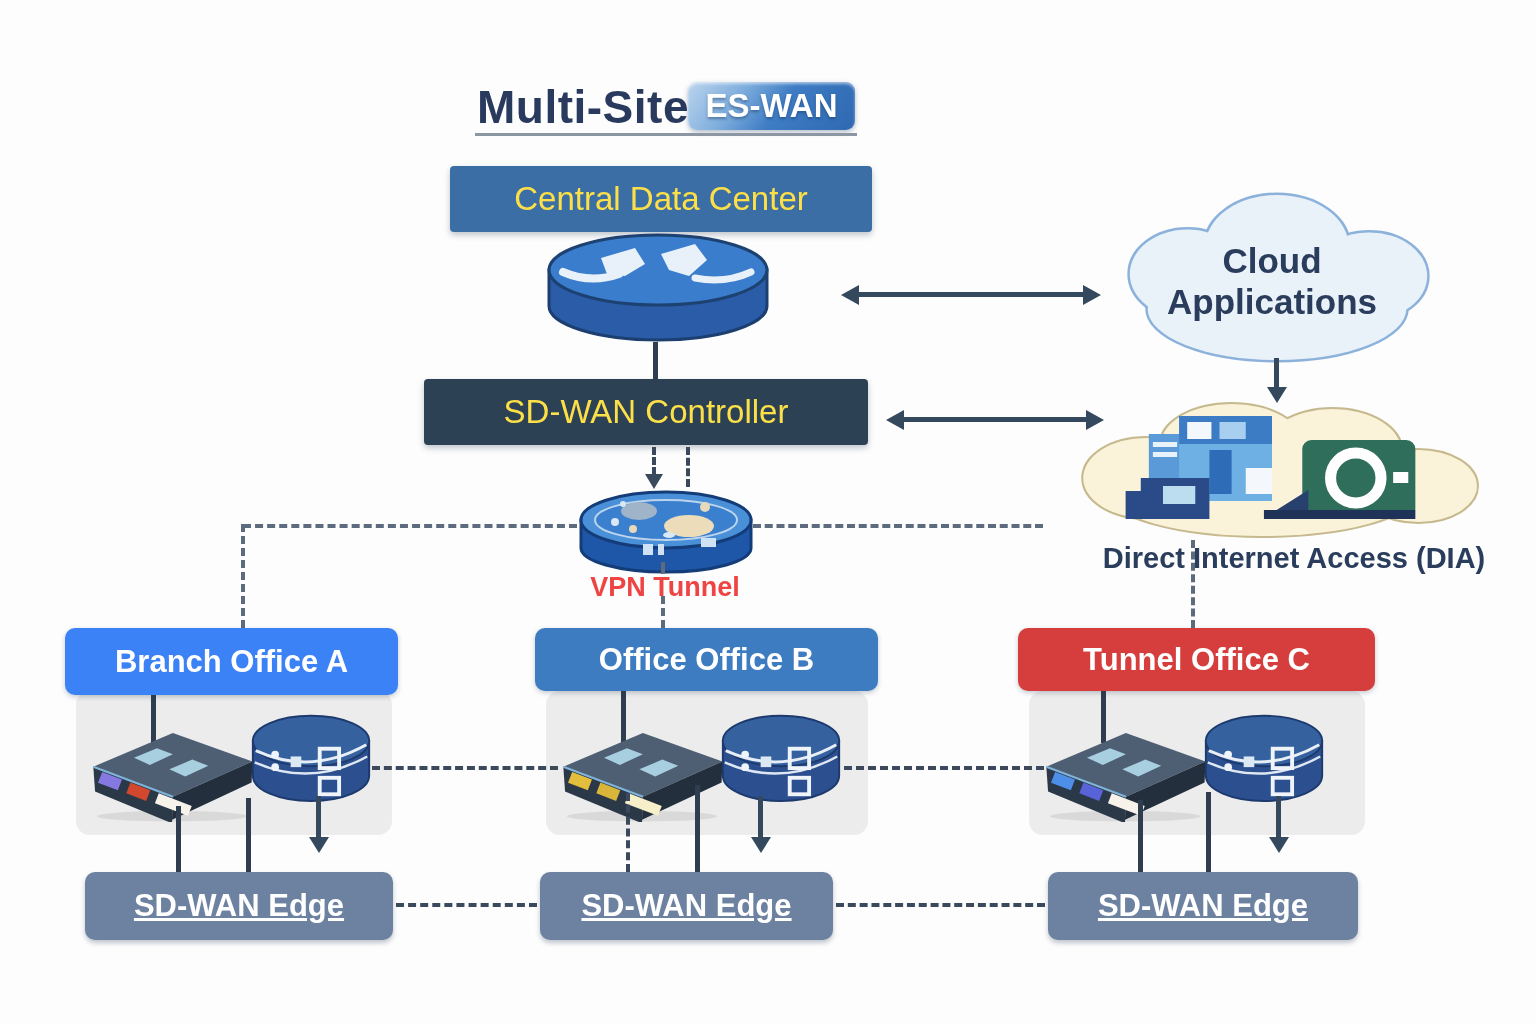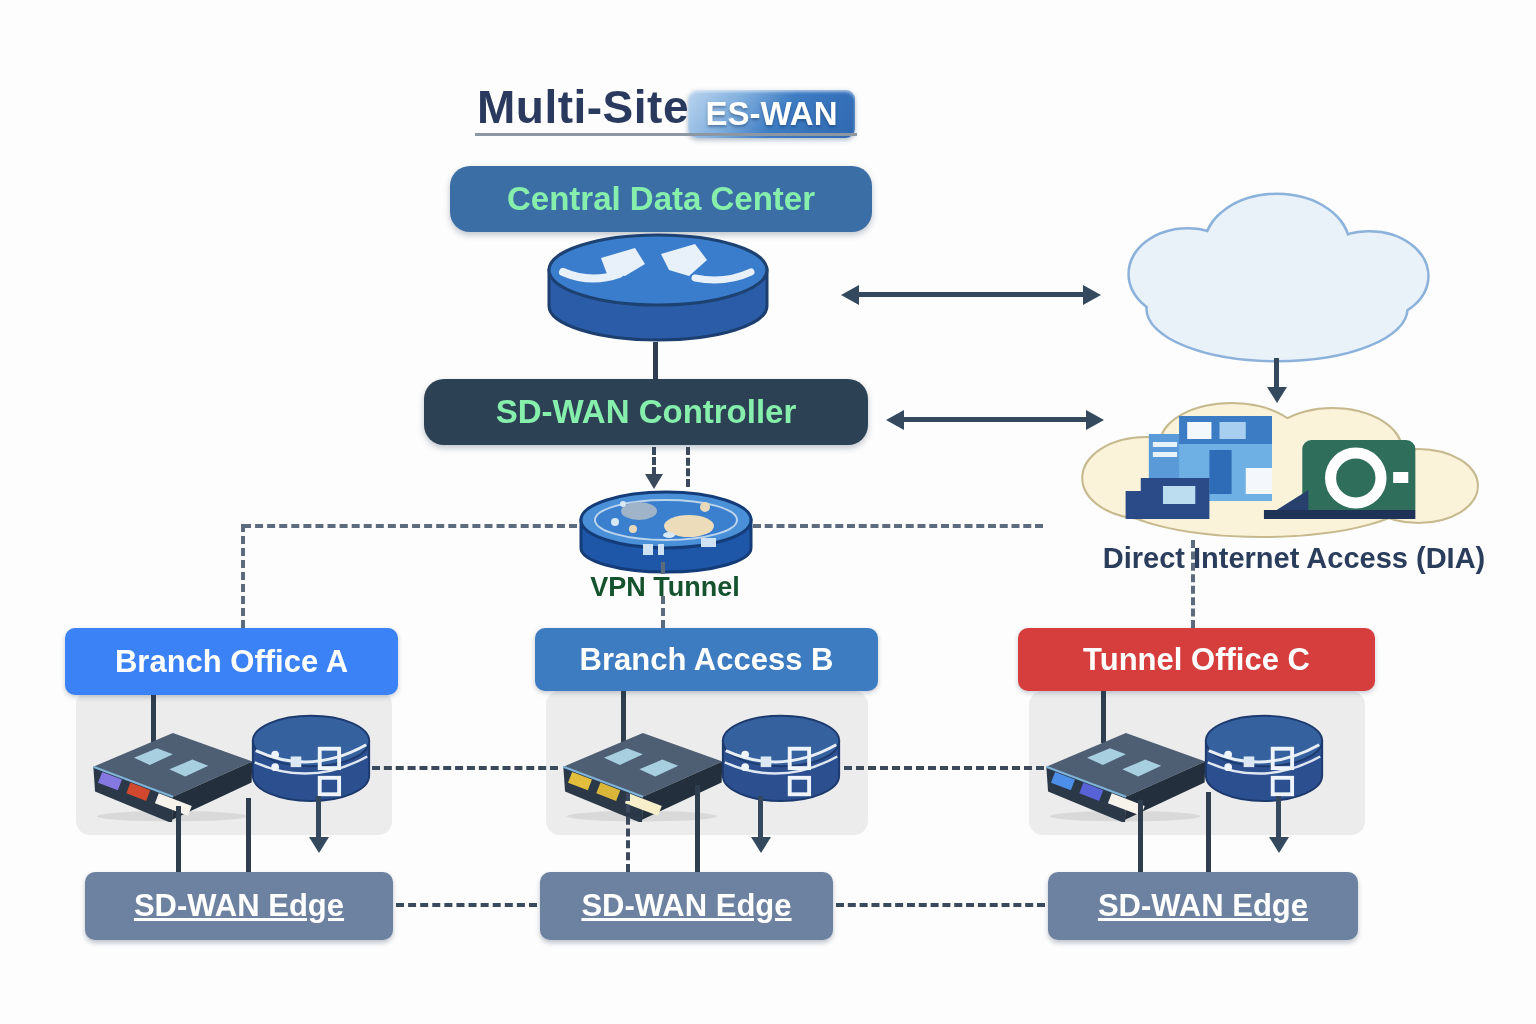--- a/index.html
+++ b/index.html
@@ -5,33 +5,33 @@
   html,body{margin:0;padding:0;background:#fff;}
   #canvas{position:relative;width:1536px;height:1024px;background:#fdfdfd;overflow:hidden;
           font-family:"Liberation Sans", sans-serif;}
 
   
   .title-main{position:absolute;font-size:46px;font-weight:bold;color:#2A3A5F;letter-spacing:.5px;}
   .badge{position:absolute;border-radius:9px;
          background:linear-gradient(125deg,#BBD4EE 0%,#7FAEDD 30%,#3E7CC4 55%,#2E68B0 100%);
          color:#fff;font-weight:bold;font-size:33px;display:flex;align-items:center;justify-content:center;
          text-shadow:0 2px 3px rgba(20,50,90,.45);
-         box-shadow:inset 0 2px 3px rgba(255,255,255,.55), 0 2px 5px rgba(30,60,100,.35);margin-top:8px;}
+         box-shadow:inset 0 2px 3px rgba(255,255,255,.55), 0 2px 5px rgba(30,60,100,.35);}
   .underline{position:absolute;height:3px;background:#8D97A3;}
 
-  .nodebox{position:absolute;border-radius:20px;display:flex;align-items:center;justify-content:center;
-           color:#86efac;font-weight:bold;font-size:33px;box-shadow:0 3px 6px rgba(30,50,80,.28);}
+  .nodebox{position:absolute;border-radius:4px;display:flex;align-items:center;justify-content:center;
+           color:#fde047;font-weight:normal;font-size:33px;box-shadow:0 3px 6px rgba(30,50,80,.28);}
   .hdr{position:absolute;border-radius:10px;display:flex;align-items:center;justify-content:center;
        color:#fff;font-weight:bold;font-size:31px;box-shadow:0 2px 5px rgba(30,50,80,.25);z-index:3;}
   .panel{position:absolute;background:#ECECEC;border-radius:14px;z-index:1;}
   .edgebox{position:absolute;border-radius:10px;display:flex;align-items:center;justify-content:center;
            color:#fff;font-weight:bold;font-size:31px;box-shadow:0 3px 5px rgba(30,50,80,.28);z-index:3;text-decoration:underline;}
 
   .lbl{position:absolute;font-weight:bold;text-align:center;}
-  .vpn-lbl{font-size:27px;color:#14532d;}
+  .vpn-lbl{font-size:27px;color:#ef4444;}
   .dia-lbl{font-size:29px;color:#2B3D5C;}
   .cloud-lbl{font-size:35px;color:#2B3D5C;line-height:1.18;z-index:4;}
 
   
   .vline{position:absolute;width:5px;background:#2F3E4E;z-index:2;}
   .vdash{position:absolute;width:0;border-left:4px dashed #5C6C7E;z-index:2;}
   .hdash{position:absolute;height:0;border-top:4px dashed #5C6C7E;z-index:2;}
   .dark{border-color:#3A4A5C;}
   .harrow{position:absolute;height:5px;background:#34495E;z-index:2;}
   .harrow::before{content:"";position:absolute;left:-17px;top:-7.5px;width:0;height:0;
@@ -106,20 +106,24 @@
       <ellipse cx="278" cy="92" rx="58" ry="44"></ellipse>
         <ellipse cx="185" cy="125" rx="130" ry="52"></ellipse>
     </g>
     <g style="fill:var(--cloud-fill);">
       <ellipse cx="95" cy="90" rx="58" ry="45"></ellipse>
         <ellipse cx="185" cy="62" rx="72" ry="52"></ellipse>
       <ellipse cx="278" cy="92" rx="58" ry="44"></ellipse>
         <ellipse cx="185" cy="125" rx="130" ry="52"></ellipse>
     </g>
   </svg>
+  <div class="lbl cloud-lbl" style="left:1122px;top:240px;width:300px;">
+    <div>Cloud</div>
+    <div>Applications</div>
+  </div>
 
   <div class="harrow" style="left:858px;top:292px;width:226px;"></div>
   <div class="harrow" style="left:903px;top:417px;width:184px;"></div>
   <div class="varrow" style="left:1274px;top:358px;height:30px;"></div>
 
   <svg class="icon" style="left:1060px;top:396px;--cloud-fill:#FAF3DA;--cloud-stroke:#C6B98E;" width="424" height="146" viewBox="0 0 420 146" preserveAspectRatio="none">
     <g style="stroke:var(--cloud-stroke);" stroke-width="4" fill="none">
       <ellipse cx="85" cy="82" rx="62" ry="40"></ellipse>
         <ellipse cx="170" cy="48" rx="70" ry="40"></ellipse>
       <ellipse cx="270" cy="55" rx="68" ry="42"></ellipse>
@@ -187,21 +191,21 @@
       <circle cx="28" cy="63" r="4" fill="#EEF4FA"></circle>
     <rect x="44" y="52" width="11" height="11" fill="#DCE8F4"></rect>
     <rect x="74" y="44" width="20" height="20" fill="none" stroke="#EEF4FA" stroke-width="4"></rect>
     <rect x="74" y="74" width="20" height="17" fill="none" stroke="#EEF4FA" stroke-width="4"></rect>
   </svg>
   <div class="vline" style="left:176px;top:806px;height:66px;"></div>
   <div class="vline" style="left:246px;top:798px;height:74px;"></div>
   <div class="varrow" style="left:316px;top:796px;height:42px;"></div>
 
   <div class="panel" style="left:546px;top:691px;width:322px;height:144px;"></div>
-  <div class="hdr" style="left: 535px; top: 628px; width: 343px; height: 63px; background: rgb(62, 124, 194);">Branch Access B</div>
+  <div class="hdr" style="left: 535px; top: 628px; width: 343px; height: 63px; background: rgb(62, 124, 194);">Office Office B</div>
   <div class="vline" style="left:621px;top:691px;height:52px;"></div>
   <svg class="icon" style="left: 558px; top: 722px; --led1: #E3BE3C; --led2: #D9B63A; --led3: #F6EFC9;" width="168" height="100" viewBox="0 0 190 112">
     <ellipse cx="95" cy="106" rx="85" ry="6" fill="rgba(0,0,0,0.08)"></ellipse>
     <polygon points="6,50 96,12 186,44 96,84" fill="#4E5F74"></polygon>
     <polygon points="6,50 96,84 95,114 8,78" fill="#2B3848"></polygon>
     <polygon points="96,84 186,44 185,68 95,110" fill="#232F3D"></polygon>
     <line x1="6" y1="50" x2="96" y2="84" stroke="#7FB3D8" stroke-width="2.5"></line>
     <polygon points="52,40 78,29 96,36 70,48" fill="#A8CFE0"></polygon>
     <polygon points="92,53 118,42 136,49 110,61" fill="#A8CFE0"></polygon>
     <rect x="16" y="56" width="24" height="13" transform="rotate(21 16 56)" style="fill:var(--led1)"></rect>

